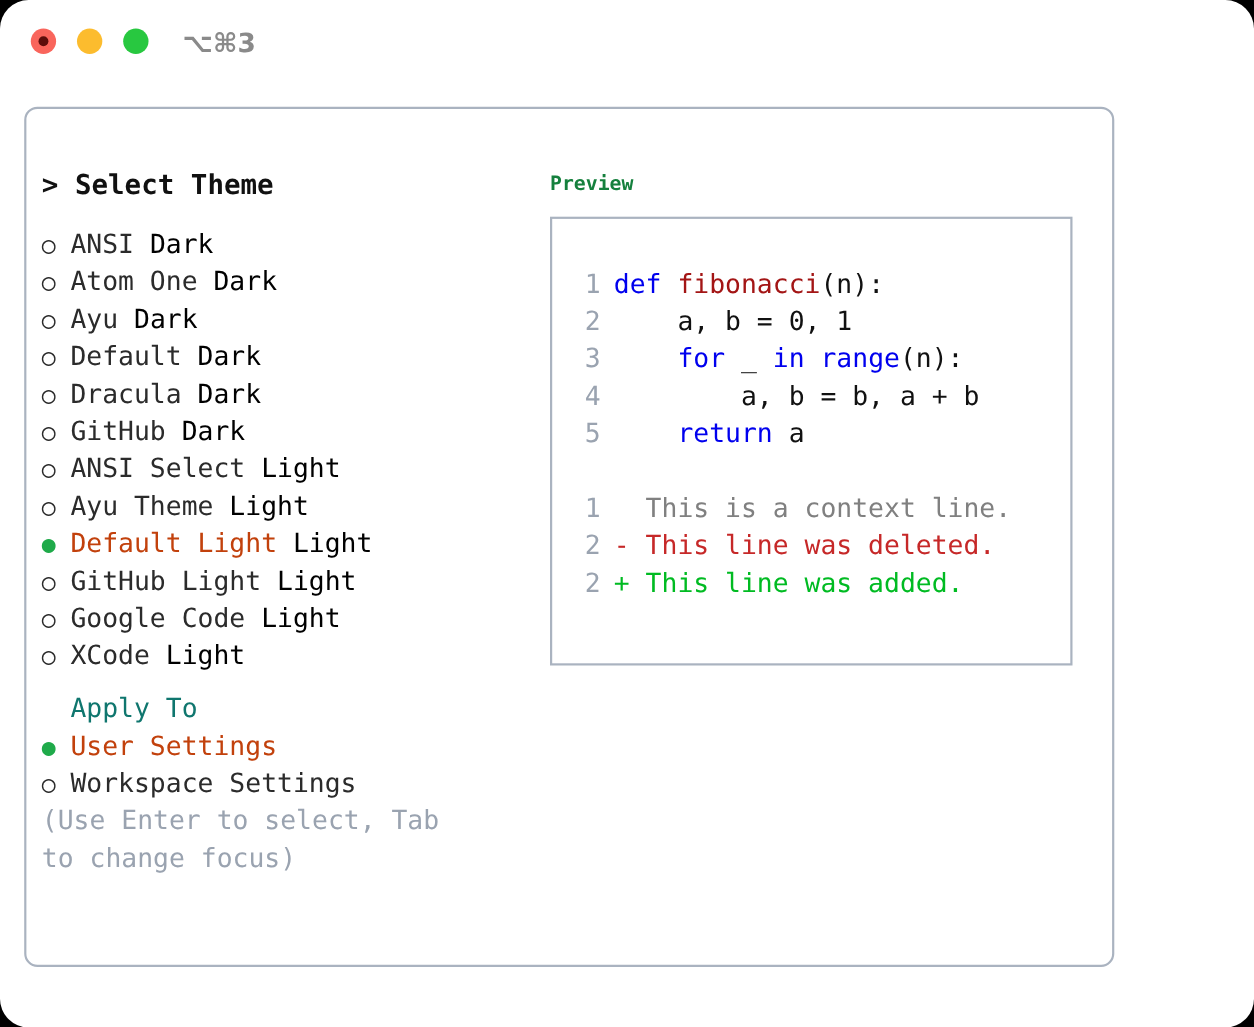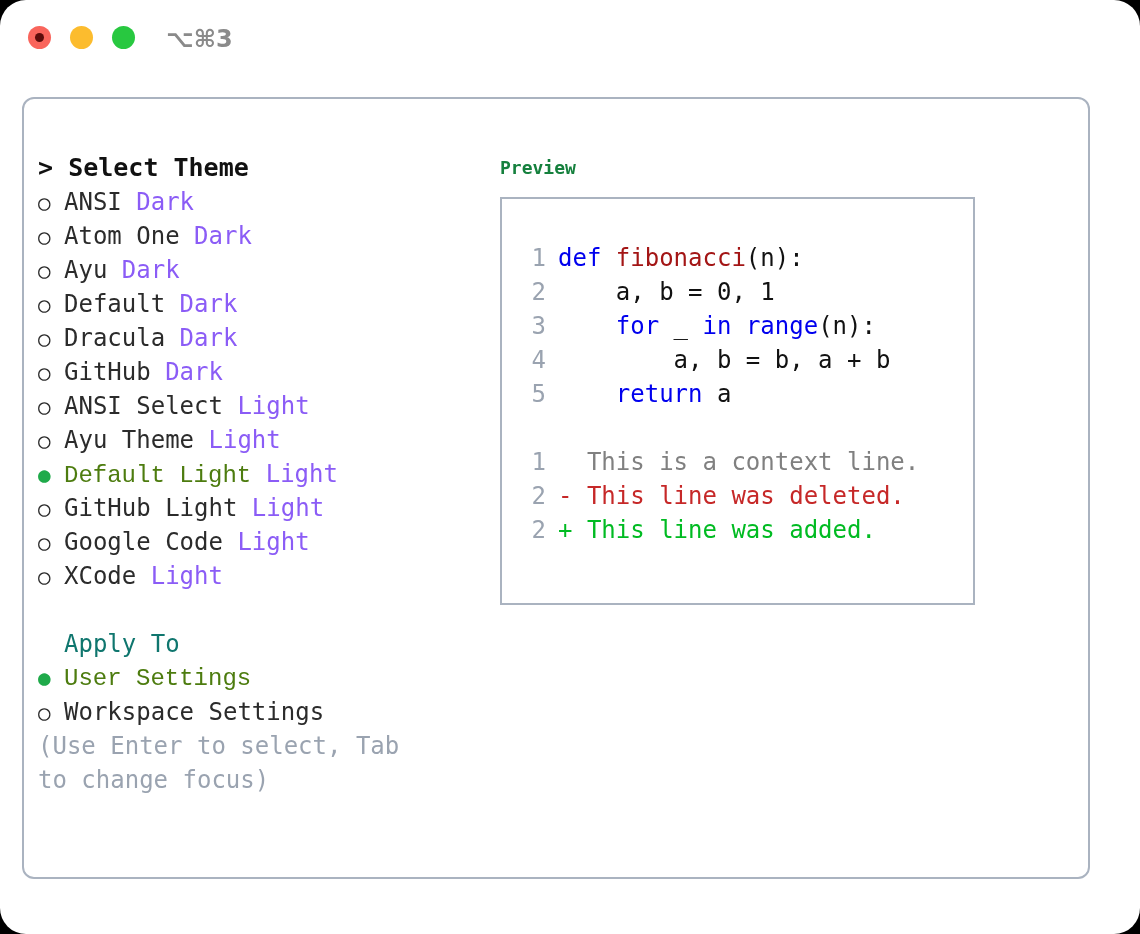--- a/index.html
+++ b/index.html
@@ -67,21 +67,21 @@
     letter-spacing: 0px;
     line-height: 30px;
     font-family: "DejaVu Sans", "Liberation Sans", sans-serif;
   }
 
   
   .panel {
     position: absolute;
     left: 22px;
     top: 97px;
-    width: 1068px;
+    width: 991px;
     height: 782px;
     border: 2px solid #aab3c0;
     border-radius: 12px;
     background: #ffffff;
     box-sizing: border-box;
   }
 
   .columns {
     position: absolute;
     left: 0; top: 0;
@@ -112,22 +112,22 @@
     white-space: pre;
   }
   .marker {
     width: 26px;
     flex: 0 0 26px;
     color: #2b2b2b;
     font-size: 21px;
   }
   .marker.sel { color: #1faa4a; font-size: 21px; }
   .name   { color: #2b2b2b; }
-  .name.sel { color: #4d7c0f; font-family: Liberation Mono, monospace; }
-  .cat    { color: #8b5cf6; }
+  .name.sel { color: #c2410c; }
+  .cat    { color: #000000; margin-top: 20px; }
   .gap-row { height: 34px; }
 
   .section-title {
     font-size: 24px;
     color: #0f766e;
     line-height: 34px;
     height: 34px;
     padding-left: 26px;
     white-space: pre;
   }

